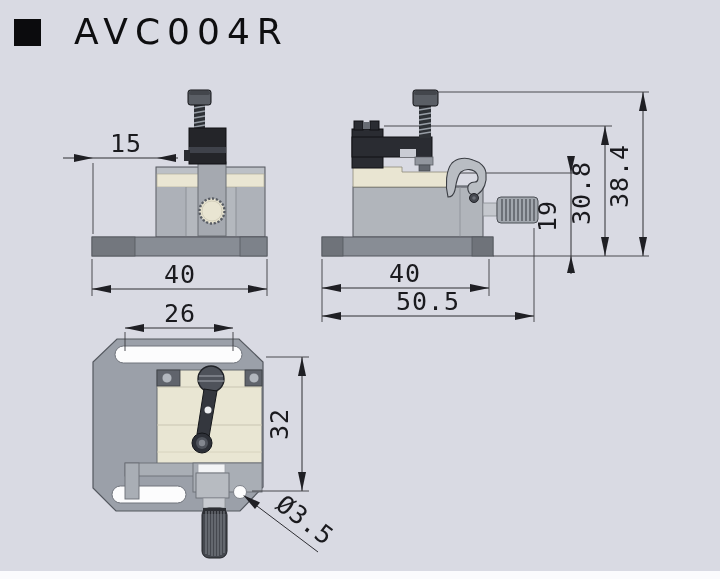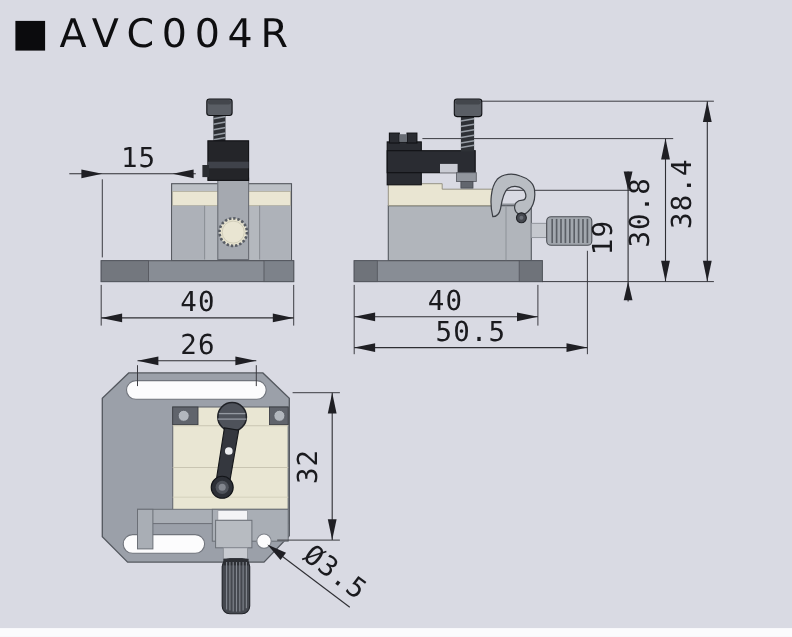--- a/index.html
+++ b/index.html
@@ -5,21 +5,21 @@
   html,body{margin:0;padding:0;}
   body{
     width:720px;height:579px;
     background:#d9dae3;
     font-family:"DejaVu Sans", sans-serif;
     overflow:hidden;
   }
   .stage{position:relative;width:720px;height:579px;}
   .titlebar{
     position:absolute;left:0;top:0;width:720px;height:60px;
-    display:flex;align-items:center;
+    display:flex;align-items:center;gap:20px;
   }
   .title-square{
     width:27px;height:27px;background:#0b0b0d;margin-left:14px;margin-top:4px;
     flex:0 0 auto;
   }
   .title-text{
     margin-left:13px;margin-top:2px;
     font-size:36px;color:#0e0e10;letter-spacing:7px;
     font-family:"DejaVu Sans", sans-serif;
   }

